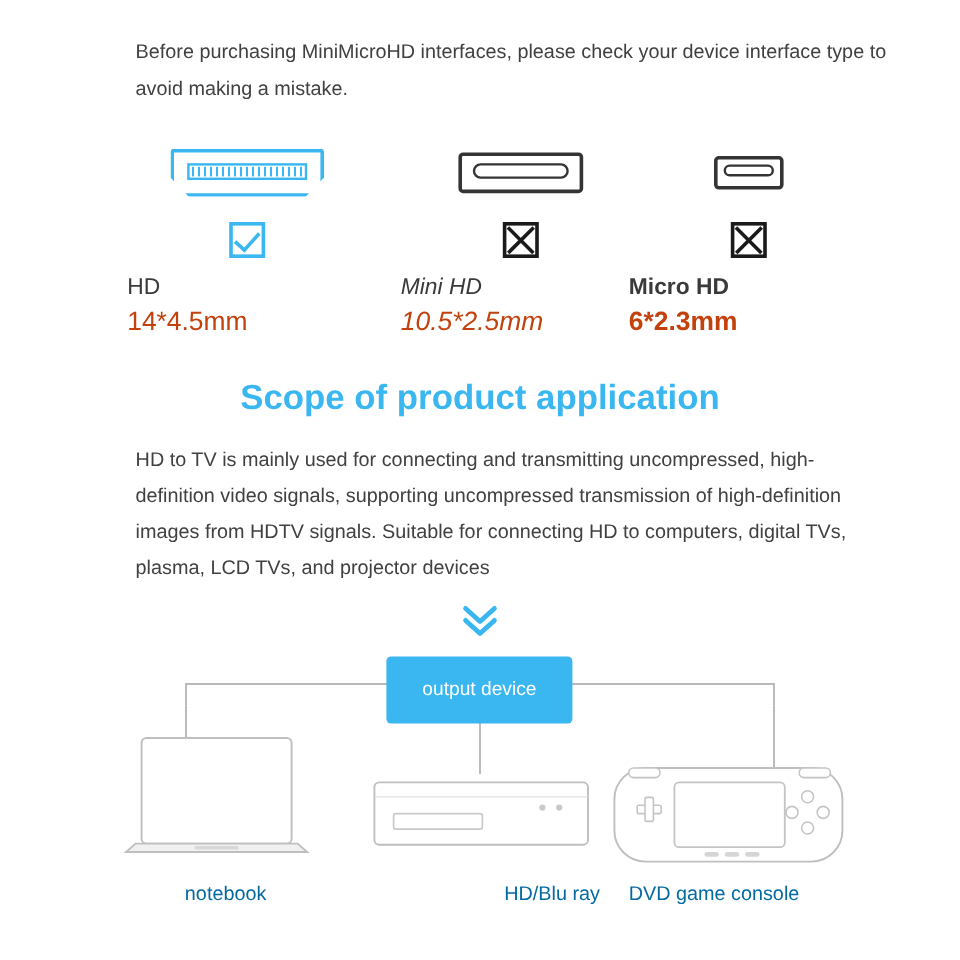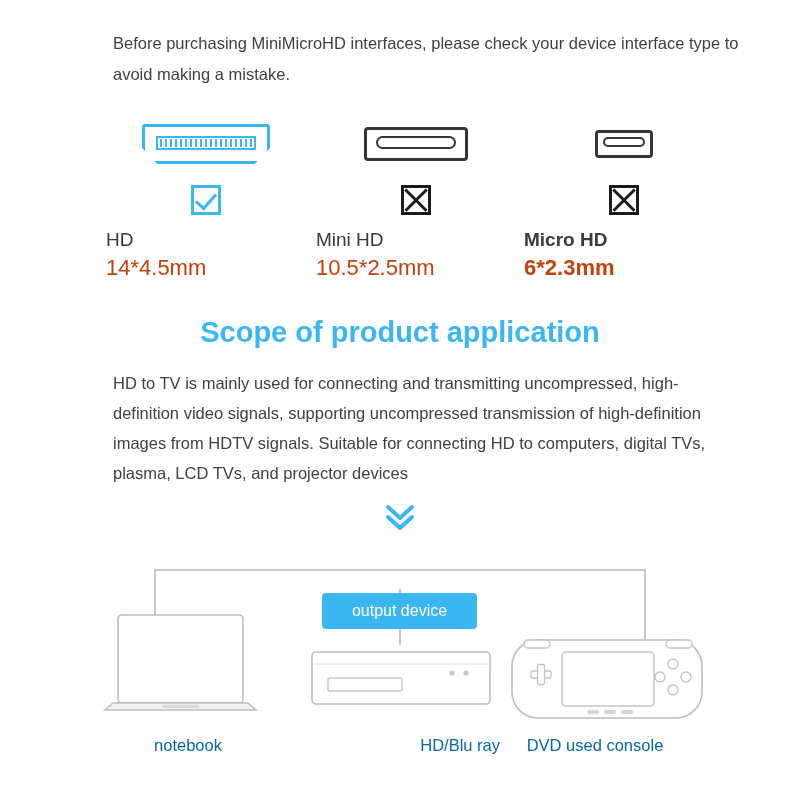--- a/index.html
+++ b/index.html
@@ -40,21 +40,21 @@
     top: 115px;
     width: 640px;
     height: 175px;
   }
   .conn {
     position: absolute;
     top: 0;
     width: 200px;
   }
   .conn-hd   { left: 16px; }
-  .conn-mini { left: 226px; }
+  .conn-mini { left: 244px; font-style: italic; }
   .conn-micro{ left: 434px; font-weight: bold; }
 
   .port-wrap {
     height: 58px;
     display: flex;
     align-items: center;
     justify-content: center;
   }
 
   
@@ -230,29 +230,28 @@
     top: 540px;
     width: 620px;
     height: 230px;
   }
 
   .output-box {
     position: absolute;
     left: 222px;
     top: 7px;
     width: 155px;
-    height: 36px;
+    height: 56px;
     background: #3ab7f0;
     border-radius: 4px;
     color: #ffffff;
     font-size: 16px;
     display: flex;
     align-items: center;
     justify-content: center;
-    margin-top: 46px;
   }
 
   .devlabel {
     position: absolute;
     font-size: 16.5px;
     color: #0369a1;
     text-align: center;
     width: 200px;
   }
   .lab-notebook { left: -12px; top: 196px; }
@@ -366,16 +365,16 @@
 
         <rect x="424" y="100" width="26" height="8" rx="4" fill="#ffffff" stroke="#c4c4c4" stroke-width="1.3"></rect>
         <rect x="566" y="100" width="26" height="8" rx="4" fill="#ffffff" stroke="#c4c4c4" stroke-width="1.3"></rect>
       </g>
     </svg>
 
     <div class="output-box">output device</div>
 
     <div class="devlabel lab-notebook">notebook</div>
     <div class="devlabel lab-bluray">HD/Blu ray</div>
-    <div class="devlabel lab-console">DVD used console</div>
+    <div class="devlabel lab-console">DVD game console</div>
   </div>
 
 </div>
 
 </body></html>

